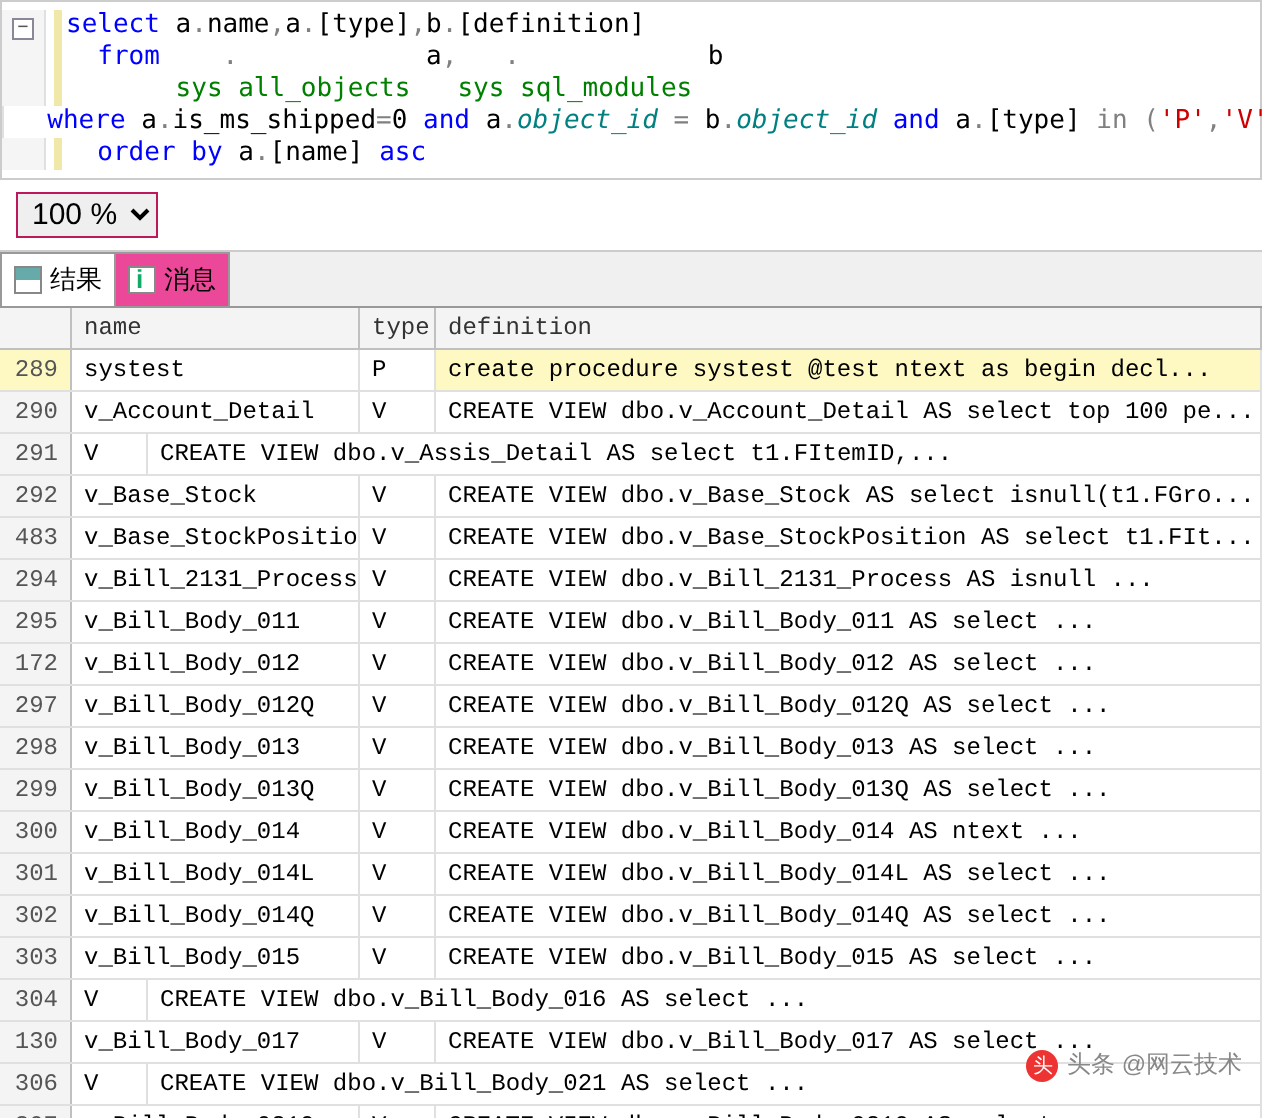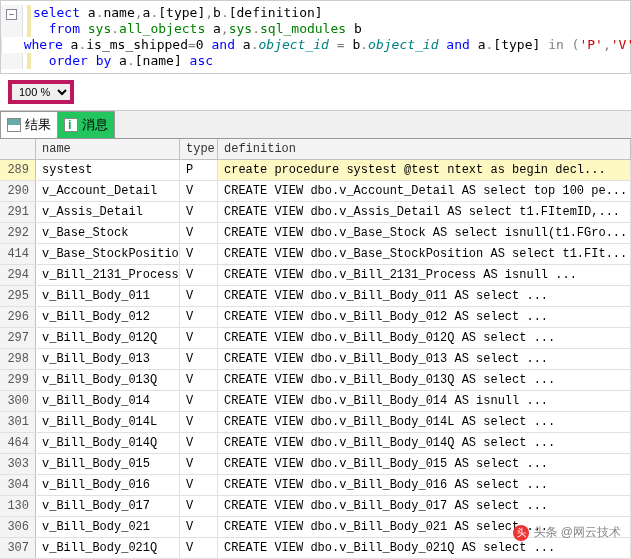--- a/index.html
+++ b/index.html
@@ -4,32 +4,32 @@
   <style>
     * { margin: 0; padding: 0; box-sizing: border-box; }
     body { font-family: "Segoe UI", Tahoma, sans-serif; font-size: 12px; background: #fff; width: 631px; }
     
     .editor { background: #fff; border: 1px solid #ccc; padding: 4px 0; position: relative; }
     .editor-line { display: flex; white-space: pre; font-family: Consolas, monospace; font-size: 13px; line-height: 16px; }
     .gutter { width: 22px; border-right: 1px solid #e0e0e0; background: #f5f5f5; margin-right: 4px; text-align: center; color: #888; }
     .fold-icon { display: inline-block; width: 11px; height: 11px; border: 1px solid #889; font-size: 9px; line-height: 9px; text-align: center; color: #555; margin-top: 2px; background: #fff; }
     .left-bar { width: 4px; background: #f0e8a8; margin-right: 2px; }
     .kw-blue { color: #0000ff; }
-    .kw-green { color: #008000; }
+    .kw-green { color: #008000; margin-top: 16px; }
     .kw-teal { color: #008080; font-style: italic; }
     .kw-gray { color: #808080; }
     .kw-red { color: #cc0000; }
     .kw-black { color: #000; }
     
     .zoom-bar { padding: 6px 8px; background: #fff; border-bottom: 1px solid #ccc; }
-    .zoom-select { font-size: 11px; border: 4px solid #be185d; padding: 1px 3px; }
+    .zoom-select { font-size: 15px; border: 1px solid #be185d; padding: 1px 3px; }
     
     .tabs { display: flex; background: #f0f0f0; border-bottom: 1px solid #999; }
     .tab { display: flex; align-items: center; gap: 4px; padding: 4px 6px; border: 1px solid #999; border-bottom: none; background: #fff; margin-right: -1px; font-size: 13px; }
-    .tab.inactive { background: #22c55e; }
+    .tab.inactive { background: #ec4899; }
     .tab-icon-grid { display: inline-block; width: 14px; height: 14px; background: linear-gradient(to bottom, #6aa 50%, #fff 50%); border: 1px solid #888; }
     .tab-icon-msg { display: inline-block; width: 14px; height: 14px; background: #fff; border: 1px solid #888; position: relative; }
     .tab-icon-msg::after { content: "i"; color: #1a6; font-weight: bold; position: absolute; left: 3px; top: -2px; }
     
     .grid { font-family: "Courier New", monospace; font-size: 12px; }
     .grid-header { display: flex; background: #f4f4f4; border-bottom: 1px solid #c0c0c0; }
     .grid-header .rownum { width: 36px; border-right: 1px solid #c0c0c0; }
     .grid-header .hcell { padding: 3px 6px; border-right: 1px solid #c0c0c0; color: #333; }
     .col-name { width: 144px; }
     .col-type { width: 38px; }
@@ -88,50 +88,49 @@
         <div class="cell col-def">create procedure systest    @test ntext   as   begin    decl...</div>
       </div>
       <div class="grid-row">
         <div class="rownum">290</div>
         <div class="cell col-name">v_Account_Detail</div>
         <div class="cell col-type">V</div>
         <div class="cell col-def">  CREATE VIEW dbo.v_Account_Detail  AS  select   top 100 pe...</div>
       </div>
       <div class="grid-row">
         <div class="rownum">291</div>
-        <div class="cell col-name">v_Assis_Detail</div>
         <div class="cell col-type">V</div>
         <div class="cell col-def">  CREATE VIEW dbo.v_Assis_Detail  AS  select   t1.FItemID,...</div>
       </div>
       <div class="grid-row">
         <div class="rownum">292</div>
         <div class="cell col-name">v_Base_Stock</div>
         <div class="cell col-type">V</div>
         <div class="cell col-def">  CREATE VIEW dbo.v_Base_Stock  AS  select   isnull(t1.FGro...</div>
       </div>
       <div class="grid-row">
-        <div class="rownum">414</div>
+        <div class="rownum">483</div>
         <div class="cell col-name">v_Base_StockPosition</div>
         <div class="cell col-type">V</div>
         <div class="cell col-def">  CREATE VIEW dbo.v_Base_StockPosition  AS  select   t1.FIt...</div>
       </div>
       <div class="grid-row">
         <div class="rownum">294</div>
         <div class="cell col-name">v_Bill_2131_Process</div>
         <div class="cell col-type">V</div>
         <div class="cell col-def">  CREATE VIEW dbo.v_Bill_2131_Process  AS      isnull    ...</div>
       </div>
       <div class="grid-row">
         <div class="rownum">295</div>
         <div class="cell col-name">v_Bill_Body_011</div>
         <div class="cell col-type">V</div>
         <div class="cell col-def">  CREATE VIEW dbo.v_Bill_Body_011  AS     select        ...</div>
       </div>
       <div class="grid-row">
-        <div class="rownum">296</div>
+        <div class="rownum">172</div>
         <div class="cell col-name">v_Bill_Body_012</div>
         <div class="cell col-type">V</div>
         <div class="cell col-def">  CREATE VIEW dbo.v_Bill_Body_012  AS     select        ...</div>
       </div>
       <div class="grid-row">
         <div class="rownum">297</div>
         <div class="cell col-name">v_Bill_Body_012Q</div>
         <div class="cell col-type">V</div>
         <div class="cell col-def">CREATE VIEW dbo.v_Bill_Body_012Q  AS     select          ...</div>
       </div>
@@ -144,55 +143,53 @@
       <div class="grid-row">
         <div class="rownum">299</div>
         <div class="cell col-name">v_Bill_Body_013Q</div>
         <div class="cell col-type">V</div>
         <div class="cell col-def">  CREATE VIEW dbo.v_Bill_Body_013Q  AS     select        ...</div>
       </div>
       <div class="grid-row">
         <div class="rownum">300</div>
         <div class="cell col-name">v_Bill_Body_014</div>
         <div class="cell col-type">V</div>
-        <div class="cell col-def">  CREATE VIEW dbo.v_Bill_Body_014  AS     isnull         ...</div>
+        <div class="cell col-def">  CREATE VIEW dbo.v_Bill_Body_014  AS     ntext         ...</div>
       </div>
       <div class="grid-row">
         <div class="rownum">301</div>
         <div class="cell col-name">v_Bill_Body_014L</div>
         <div class="cell col-type">V</div>
         <div class="cell col-def">  CREATE VIEW dbo.v_Bill_Body_014L  AS     select         ...</div>
       </div>
       <div class="grid-row">
-        <div class="rownum">464</div>
+        <div class="rownum">302</div>
         <div class="cell col-name">v_Bill_Body_014Q</div>
         <div class="cell col-type">V</div>
         <div class="cell col-def">  CREATE VIEW dbo.v_Bill_Body_014Q  AS     select        ...</div>
       </div>
       <div class="grid-row">
         <div class="rownum">303</div>
         <div class="cell col-name">v_Bill_Body_015</div>
         <div class="cell col-type">V</div>
         <div class="cell col-def">  CREATE VIEW dbo.v_Bill_Body_015  AS     select        ...</div>
       </div>
       <div class="grid-row">
         <div class="rownum">304</div>
-        <div class="cell col-name">v_Bill_Body_016</div>
         <div class="cell col-type">V</div>
         <div class="cell col-def">  CREATE VIEW dbo.v_Bill_Body_016  AS     select        ...</div>
       </div>
       <div class="grid-row">
         <div class="rownum">130</div>
         <div class="cell col-name">v_Bill_Body_017</div>
         <div class="cell col-type">V</div>
         <div class="cell col-def">  CREATE VIEW dbo.v_Bill_Body_017  AS     select        ...</div>
       </div>
       <div class="grid-row">
         <div class="rownum">306</div>
-        <div class="cell col-name">v_Bill_Body_021</div>
         <div class="cell col-type">V</div>
         <div class="cell col-def">  CREATE VIEW dbo.v_Bill_Body_021  AS     select        ...</div>
       </div>
       <div class="grid-row">
         <div class="rownum">307</div>
         <div class="cell col-name">v_Bill_Body_021Q</div>
         <div class="cell col-type">V</div>
         <div class="cell col-def">  CREATE VIEW dbo.v_Bill_Body_021Q  AS     select        ...</div>
       </div>
     </div>

